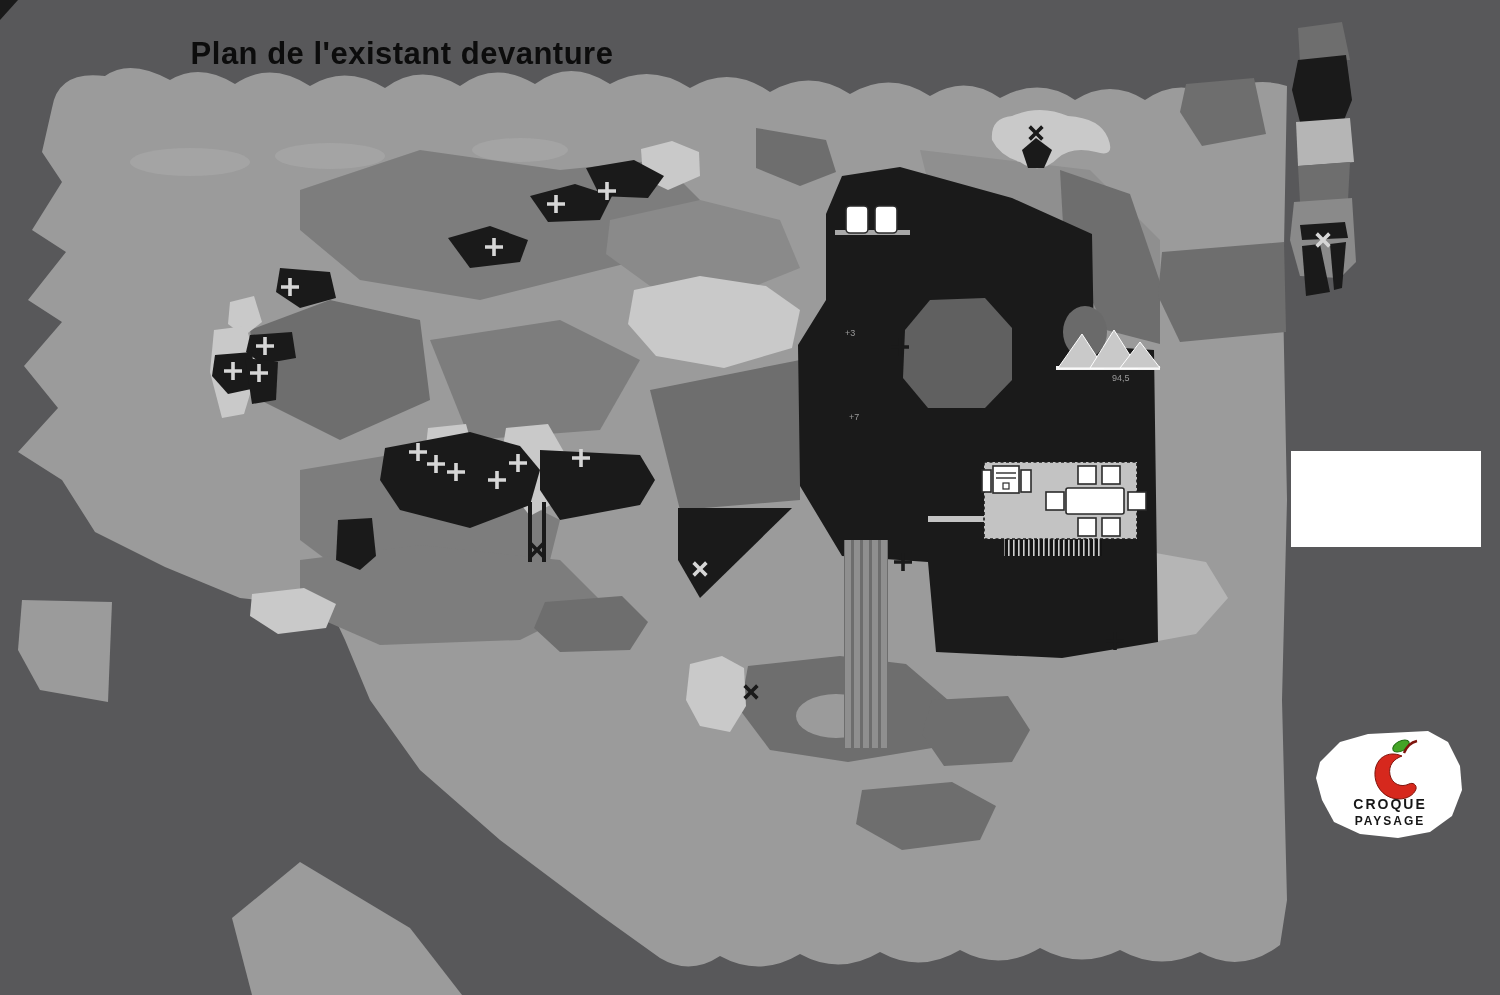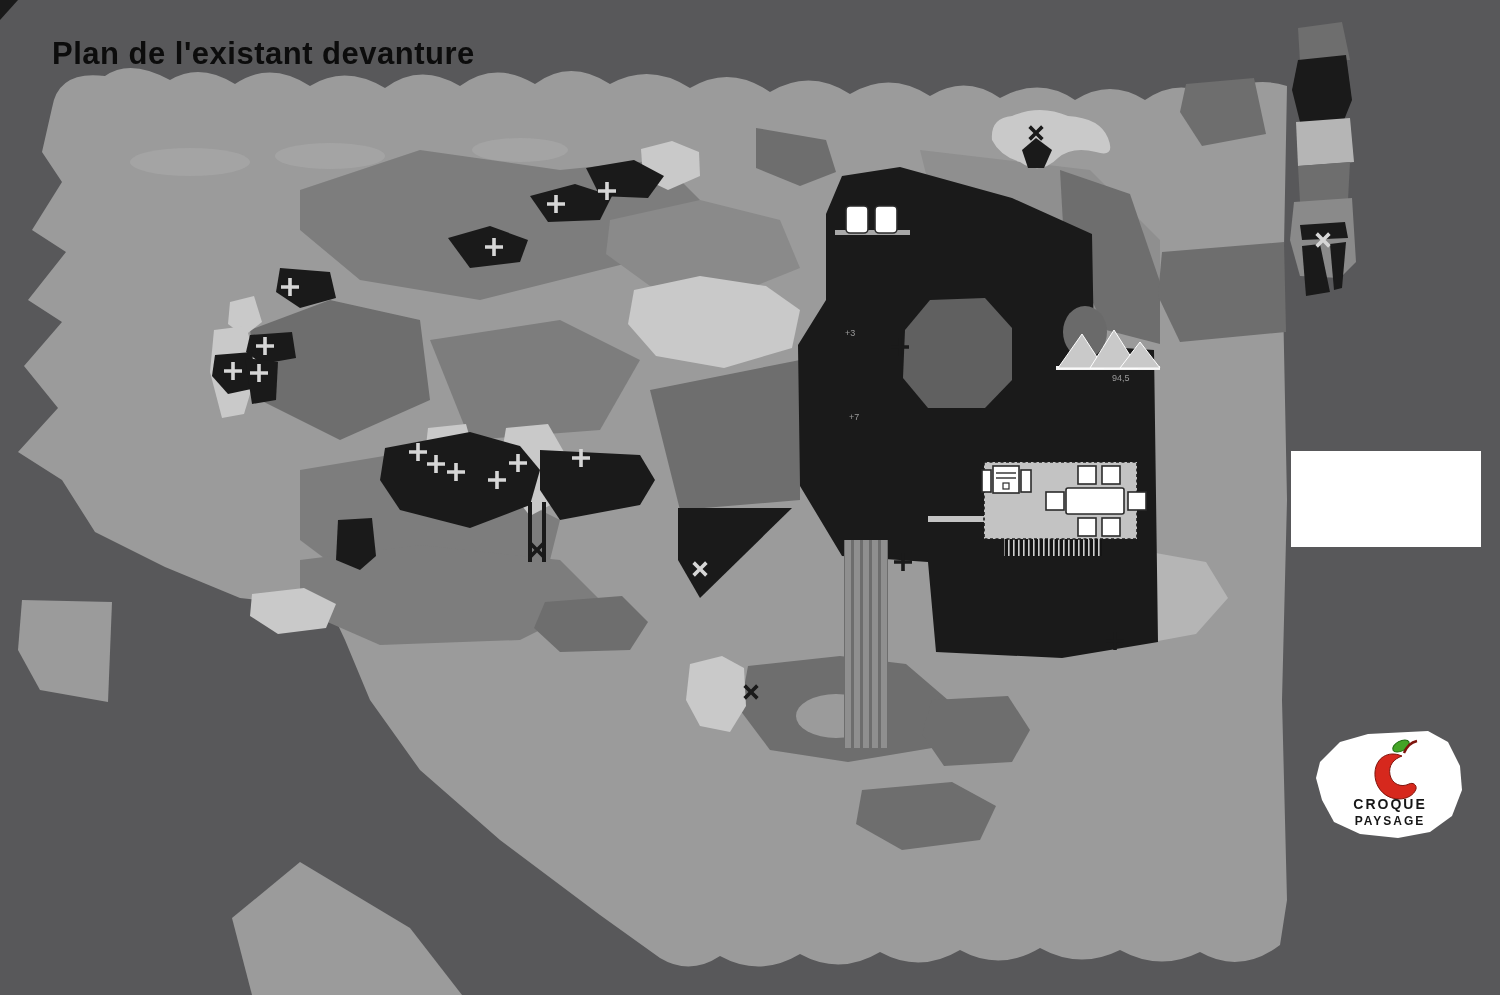--- a/index.html
+++ b/index.html
@@ -8,20 +8,21 @@
     --terrace:#c3c3c3; --white:#ffffff; --apple_red:#d6281d; --leaf_green:#44a427;
   }
   html,body{margin:0;padding:0;}
   body{background:#222;font-family:"Liberation Sans",sans-serif;}
   .stage{position:relative;width:1500px;height:995px;overflow:hidden;background:var(--bg);}
   .stage svg{position:absolute;left:0;top:0;width:1500px;height:995px;display:block;}
   .page-title{
     position:absolute;left:52px;top:36px;width:700px;
     font-size:31px;font-weight:800;letter-spacing:.5px;color:#0c0c0c;
     font-family:"Liberation Sans",sans-serif;
+    text-align:center;
   }
   .c-lawn{fill:var(--lawn);} .c-mid{fill:var(--mid);} .c-dark{fill:var(--dark);}
   .c-blk{fill:var(--black);} .c-light{fill:var(--light);} .c-lighter{fill:var(--lighter);}
   .c-terrace{fill:var(--terrace);} .c-white{fill:var(--white);}
   .t-dark{fill:var(--black);} .t-light{fill:#d6d6d6;}
   .furn{fill:var(--white);stroke:#2b2b2b;stroke-width:1.6;}
   .anno{fill:#9a9a9a;font-size:9px;font-family:"Liberation Sans",sans-serif;}
   .logo-text{fill:#161616;font-weight:700;font-family:"Liberation Sans",sans-serif;}
 </style>
 </head>

